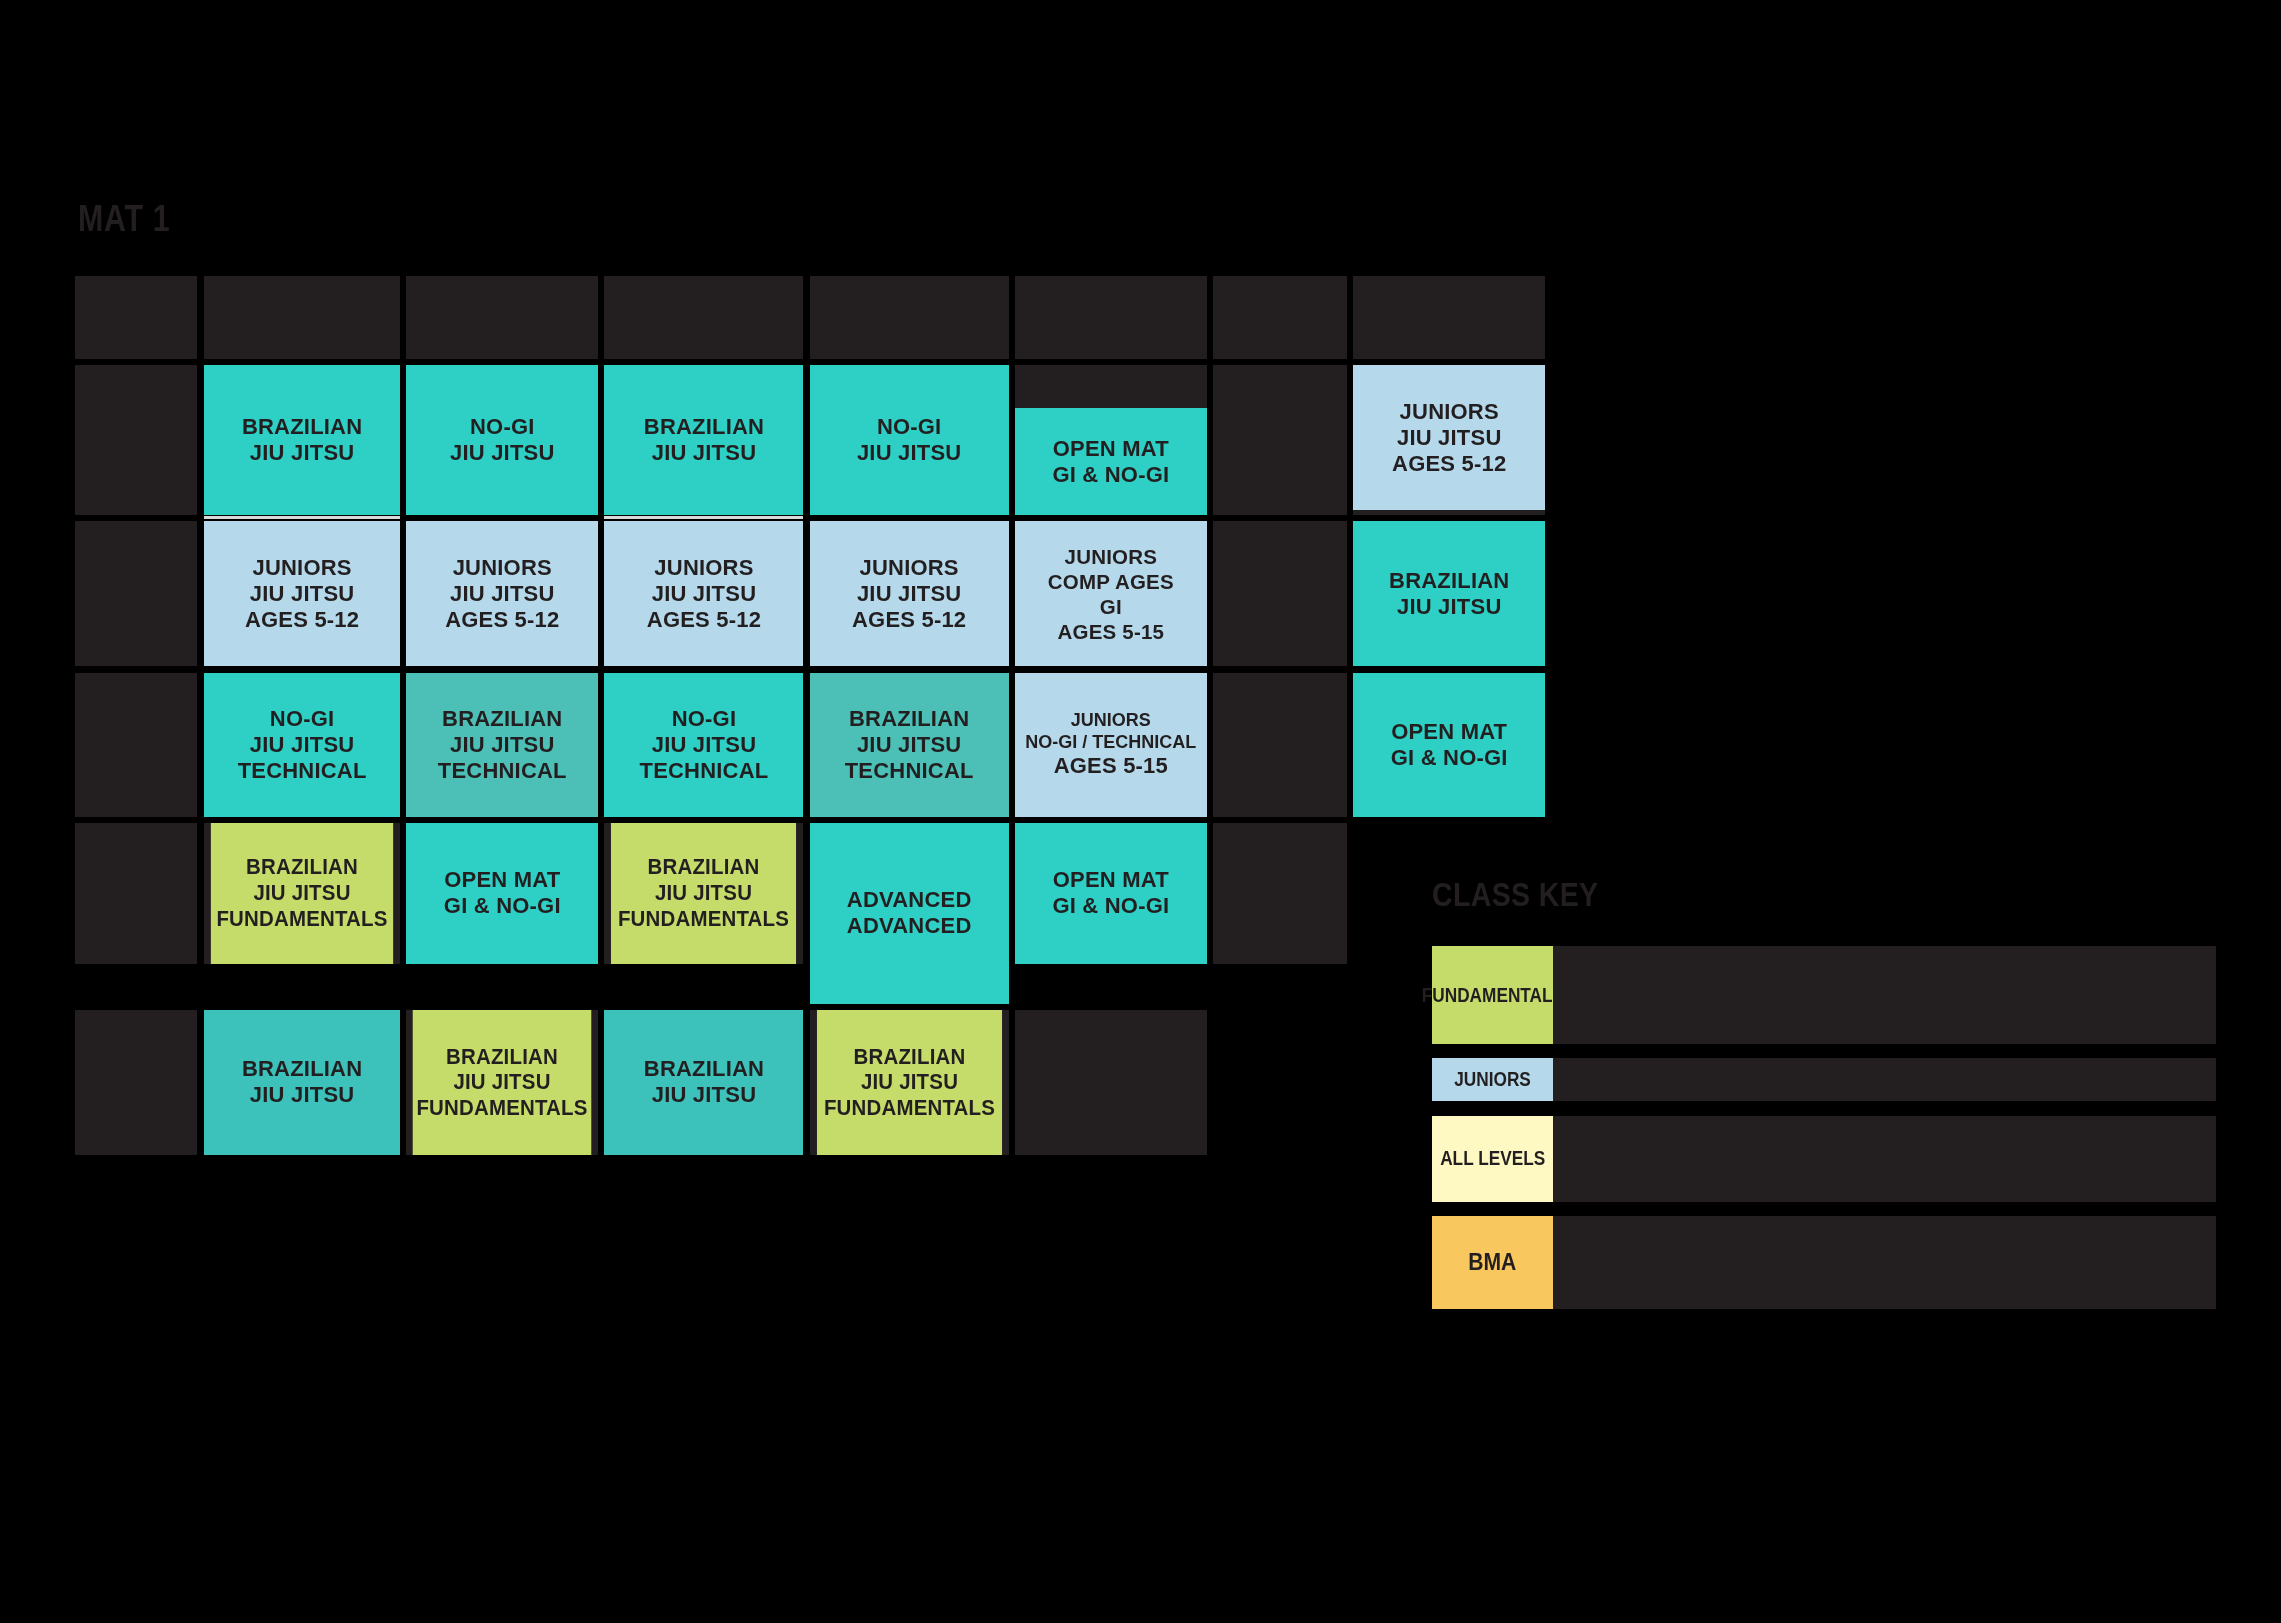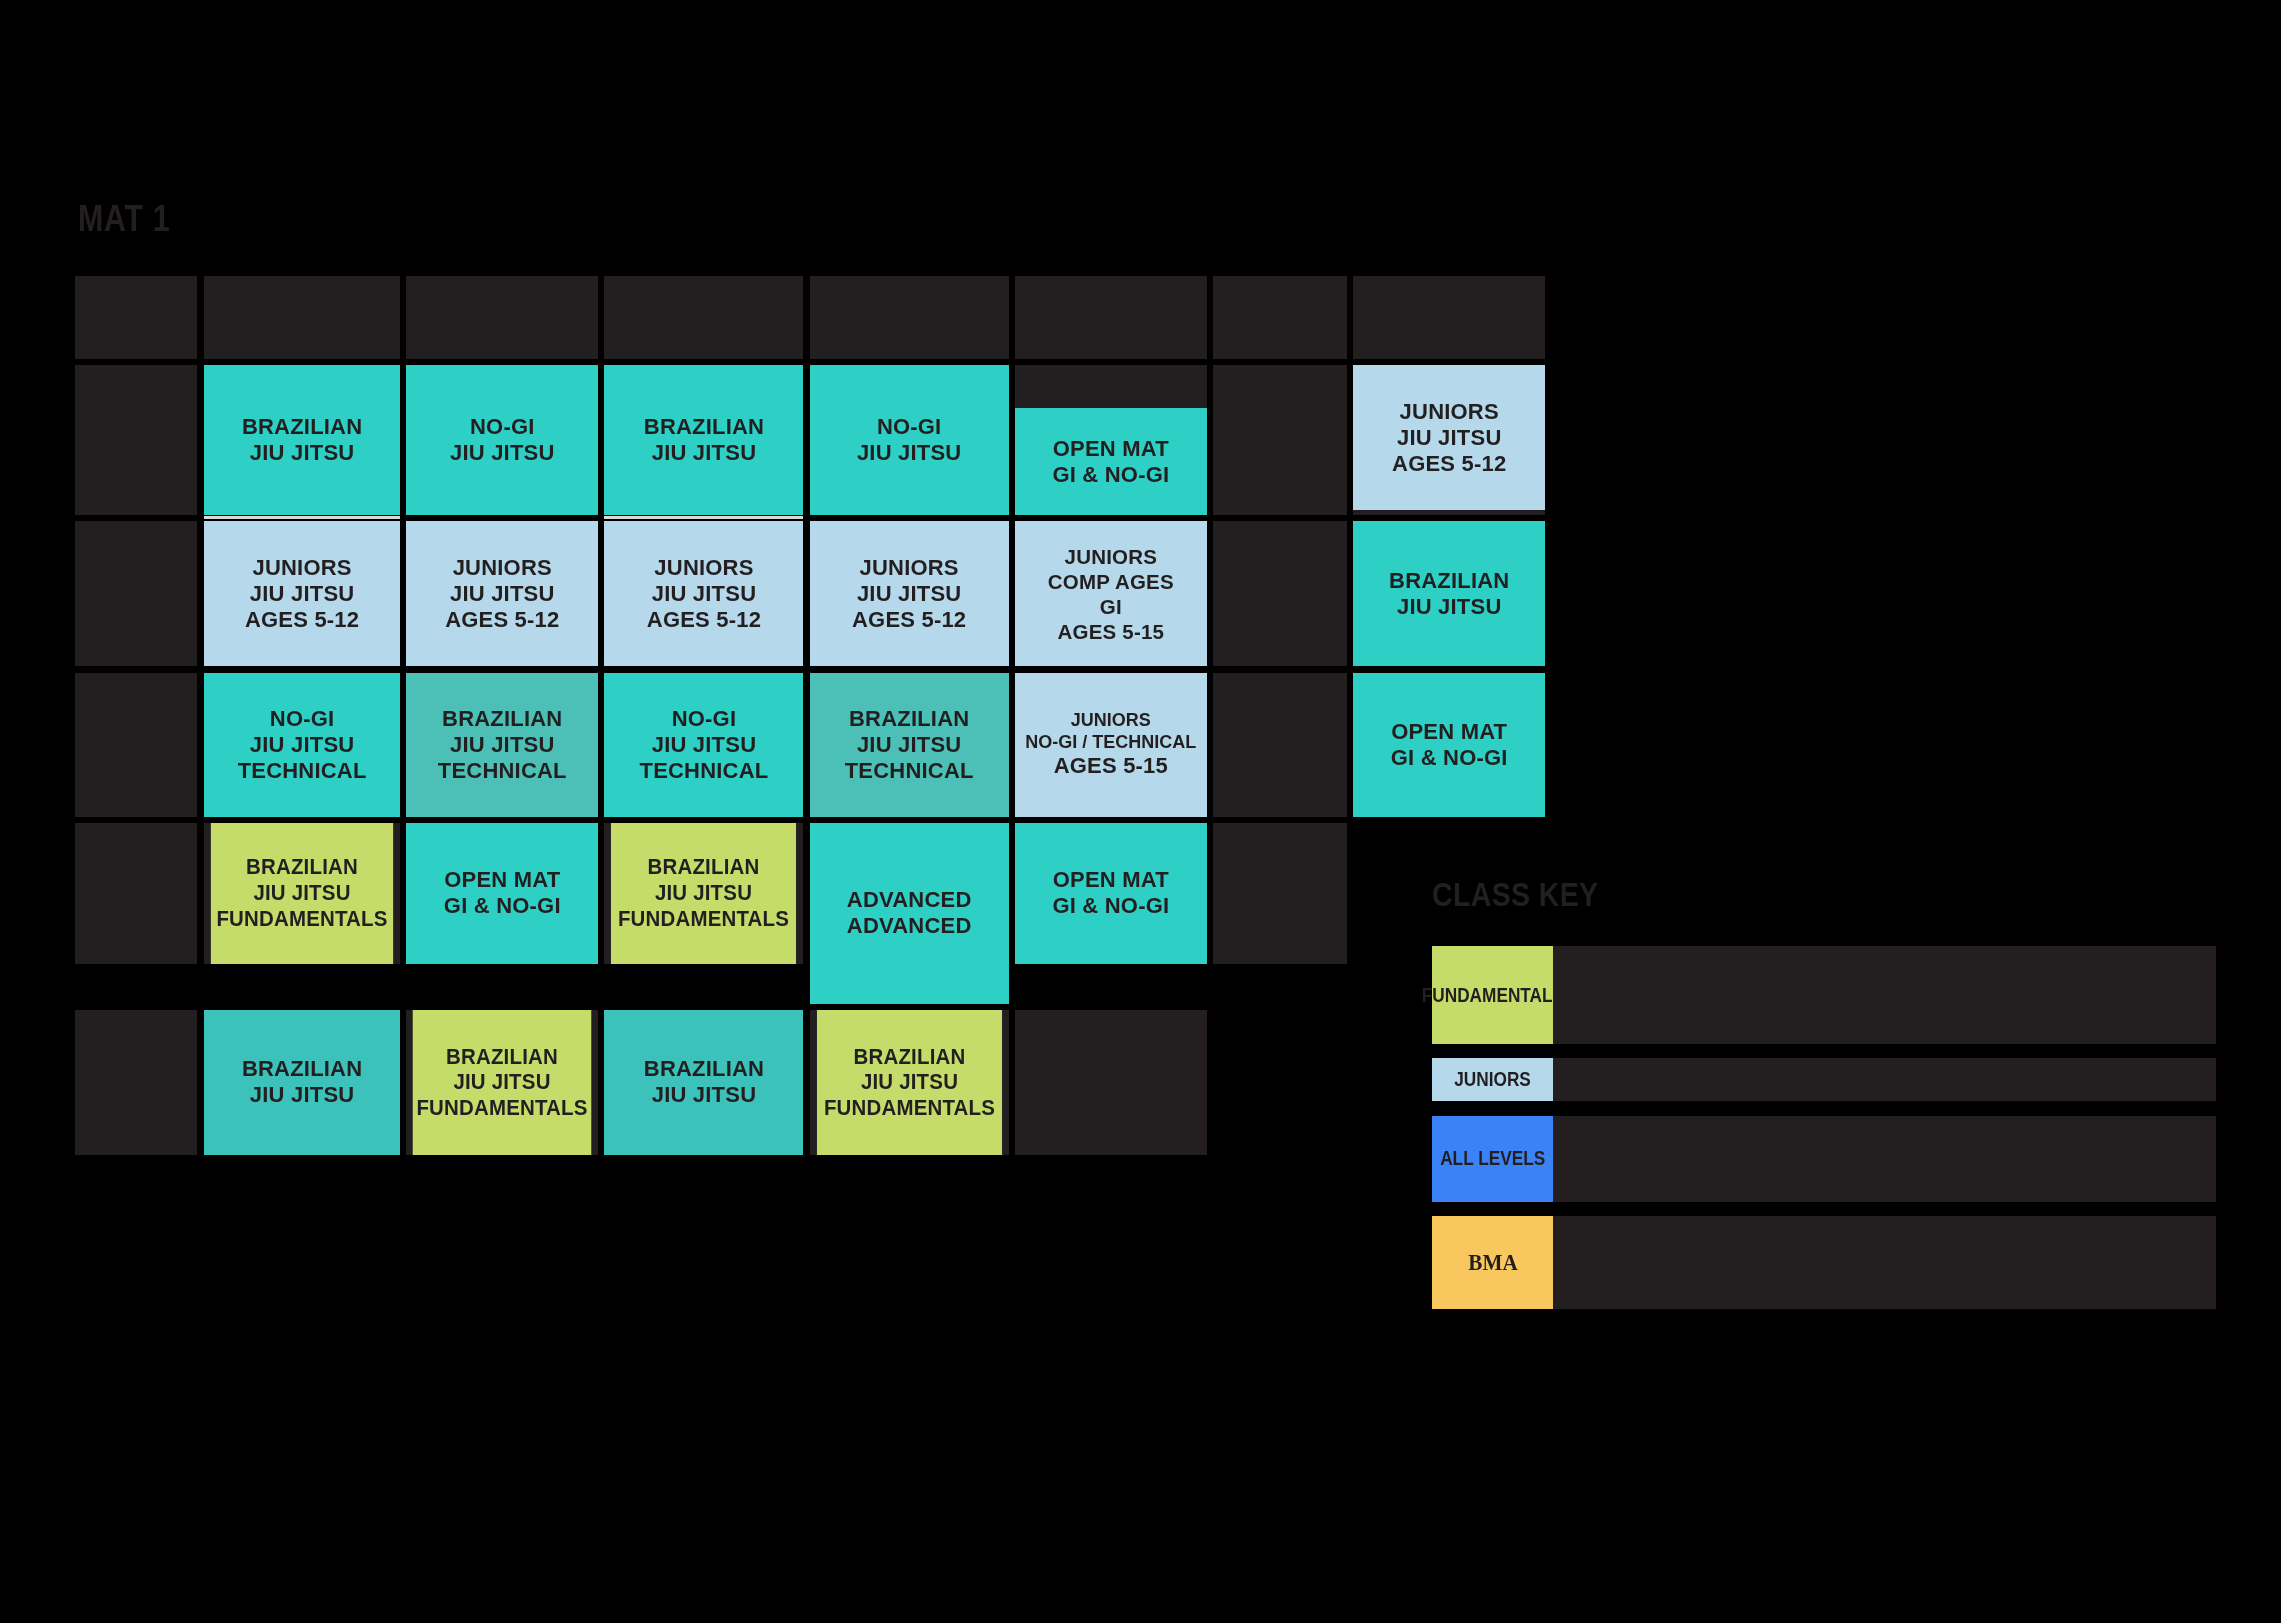--- a/index.html
+++ b/index.html
@@ -121,21 +121,21 @@
     letter-spacing: 0px;
   }
   .key-swatch span { transform: scaleX(0.88); display: inline-block; white-space: nowrap; }
   .key-desc {
     flex: 1;
     background: #231f20;
   }
   .kr1 .key-swatch, .kr1 .key-desc { height: 98px; }
   .kr2 .key-swatch, .kr2 .key-desc { height: 43px; }
   .kr3 .key-swatch, .kr3 .key-desc { height: 86px; }
-  .kr4 .key-swatch, .kr4 .key-desc { height: 93px; font-family: Liberation Serif, serif; }
+  .kr4 .key-swatch, .kr4 .key-desc { height: 93px; }
   .kr4 .key-swatch span { font-size: 24px; }
 </style>
 </head>
 <body>
 
 <div class="page">
 
   <div class="mat-title">MAT 1</div>
 
   <div class="grid">
@@ -412,21 +412,21 @@
     </div>
 
     <div class="key-row kr2">
       <div class="key-swatch" style="background:#b5d8ea;">
         <span>JUNIORS</span>
       </div>
       <div class="key-desc"></div>
     </div>
 
     <div class="key-row kr3">
-      <div class="key-swatch" style="background:#3b82f6;">
+      <div class="key-swatch" style="background:#fef9c3;">
         <span>ALL LEVELS</span>
       </div>
       <div class="key-desc"></div>
     </div>
 
     <div class="key-row kr4">
       <div class="key-swatch" style="background:#f8c75d;">
         <span>BMA</span>
       </div>
       <div class="key-desc"></div>

